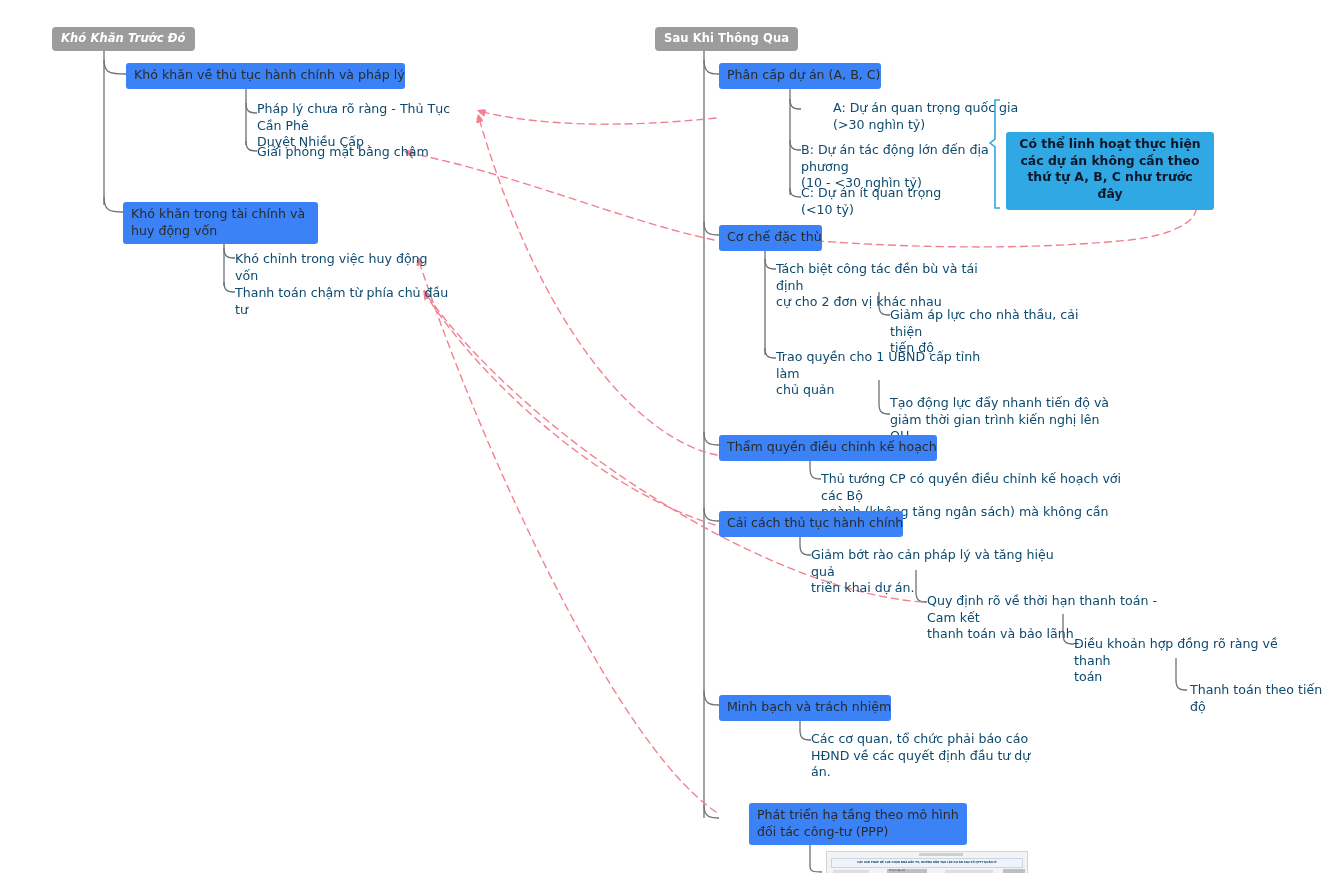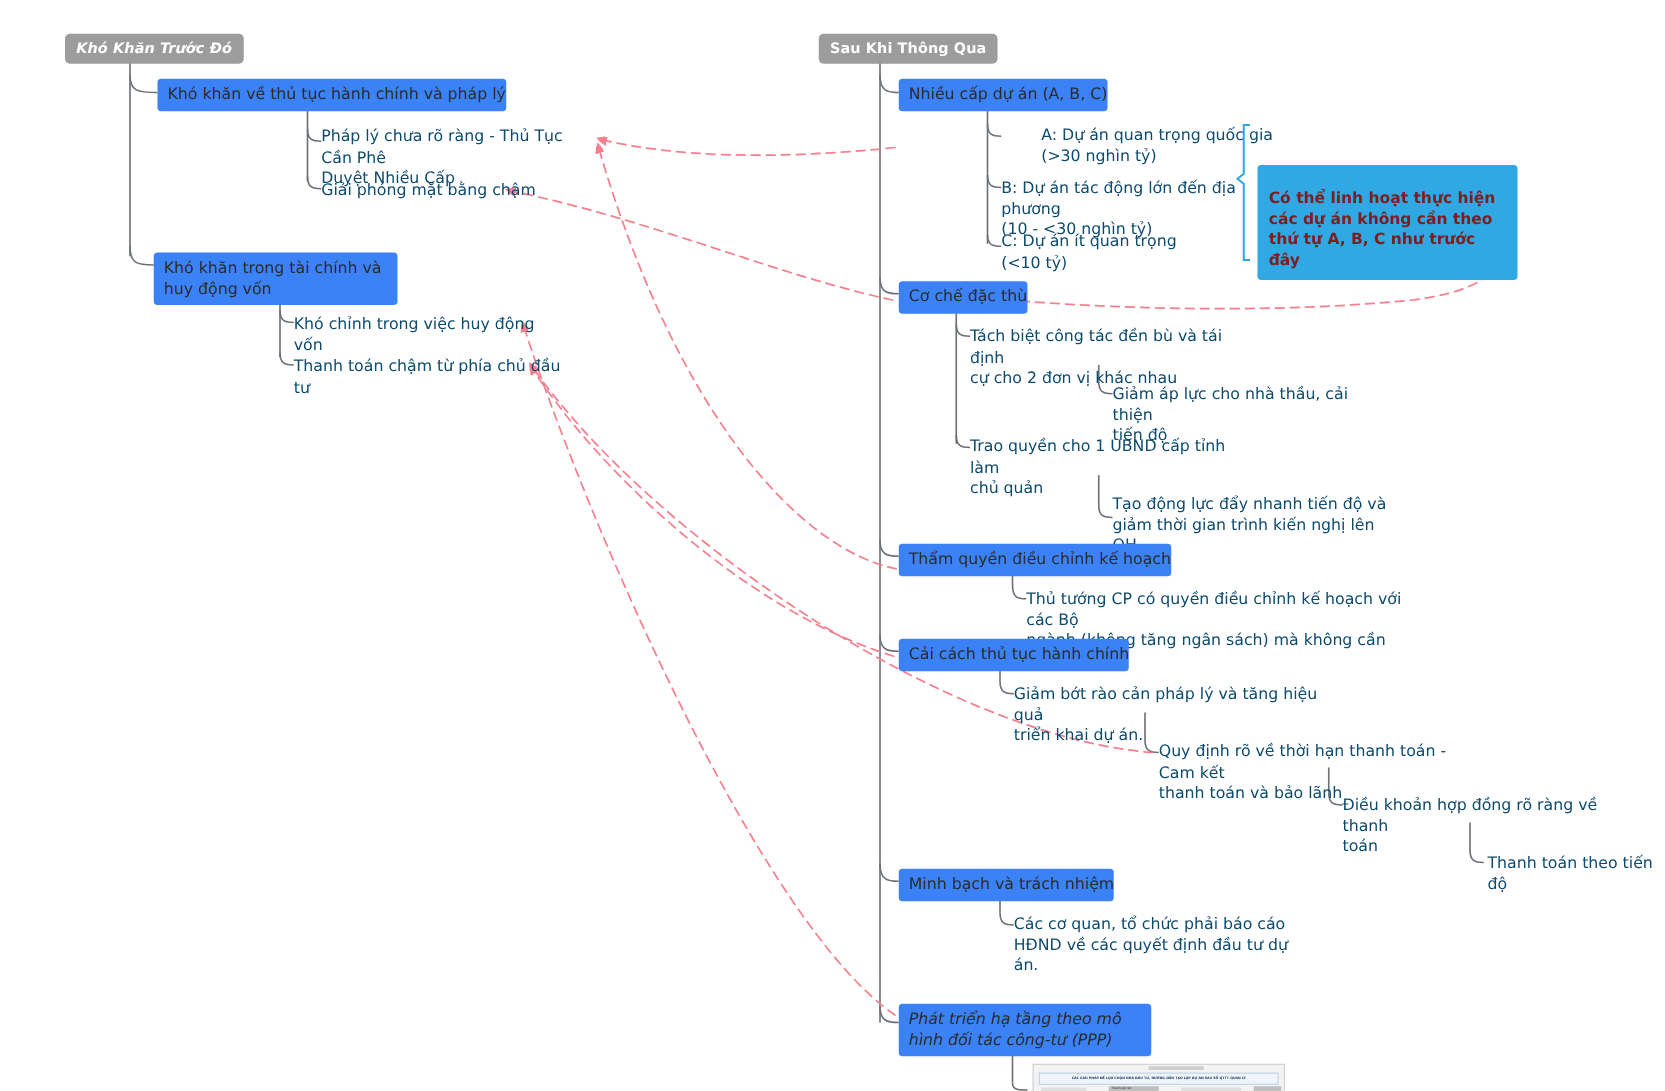--- a/index.html
+++ b/index.html
@@ -35,27 +35,28 @@
     font-size:12.6px;
     padding:4px 0 5px 8px;
     line-height:1.33;
     box-sizing:border-box;
   }
   .topic-node.wrap{white-space:normal;}
   .topic-node.nowrap{white-space:nowrap;}
 
   .callout-node{
     background:#2fa8e3;
-    color:#7f1d1d;
+    color:#0f172a;
     border-radius:3px;
     font-size:12.4px;
     font-weight:bold;
-    padding:18px 9px 7px 9px;
+    padding:4px 9px 7px 9px;
     line-height:1.35;
     box-sizing:border-box;
+    text-align:center;
   }
 
   .leaf-node{
     color:#0c4a6e;
     font-size:12.6px;
     line-height:1.33;
     padding:0;
     background:transparent;
     white-space:pre-line;
   }
@@ -186,21 +187,21 @@
 Duyệt Nhiều Cấp</div>
   <div class="node leaf-node" style="left:257px;top:144px;width:215px;">Giải phóng mặt bằng chậm</div>
 
   <div class="node topic-node wrap" style="left:123px;top:202px;width:195px;">Khó khăn trong tài chính và huy động
 vốn</div>
   <div class="node leaf-node" style="left:235px;top:251px;width:215px;">Khó chỉnh trong việc huy động vốn</div>
   <div class="node leaf-node" style="left:235px;top:285px;width:215px;">Thanh toán chậm từ phía chủ đầu tư</div>
 
   <div class="node root-node" style="left:655px;top:27px;">Sau Khi Thông Qua</div>
 
-  <div class="node topic-node nowrap" style="left:719px;top:63px;">Nhiều cấp dự án (A, B, C)</div>
+  <div class="node topic-node nowrap" style="left:719px;top:63px;">Phân cấp dự án (A, B, C)</div>
   <div class="node leaf-node" style="left:801px;top:100px;width:200px;margin-left:32px;">A: Dự án quan trọng quốc gia
 (&gt;30 nghìn tỷ)</div>
   <div class="node leaf-node" style="left:801px;top:142px;width:200px;">B: Dự án tác động lớn đến địa phương
 (10 - &lt;30 nghìn tỷ)</div>
   <div class="node leaf-node" style="left:801px;top:185px;width:200px;">C: Dự án ít quan trọng
 (&lt;10 tỷ)</div>
 
   <div class="node callout-node" style="left:1006px;top:132px;width:208px;">Có thể linh hoạt thực hiện các dự án không cần theo thứ tự A, B, C như trước đây</div>
 
   <div class="node topic-node nowrap" style="left:719px;top:225px;">Cơ chế đặc thù</div>
@@ -223,21 +224,21 @@
   <div class="node leaf-node" style="left:927px;top:593px;width:250px;">Quy định rõ về thời hạn thanh toán - Cam kết
 thanh toán và bảo lãnh</div>
   <div class="node leaf-node" style="left:1074px;top:636px;width:210px;">Điều khoản hợp đồng rõ ràng về thanh
 toán</div>
   <div class="node leaf-node" style="left:1190px;top:682px;width:150px;">Thanh toán theo tiến độ</div>
 
   <div class="node topic-node nowrap" style="left:719px;top:695px;">Minh bạch và trách nhiệm</div>
   <div class="node leaf-node" style="left:811px;top:731px;width:240px;">Các cơ quan, tổ chức phải báo cáo
 HĐND về các quyết định đầu tư dự án.</div>
 
-  <div class="node topic-node wrap" style="left:719px;top:803px;width:202px;font-style:italic;">Phát triển hạ tầng theo mô hình đối
+  <div class="node topic-node wrap" style="left:749px;top:803px;width:218px;">Phát triển hạ tầng theo mô hình đối
 tác công-tư (PPP)</div>
 
   <div class="mini-image" style="left:826px;top:851px;width:202px;height:30px;">
     <div class="mi-tabs"></div>
     <div class="mi-title">CÁC GIẢI PHÁP ĐỂ LỰA CHỌN NHÀ ĐẦU TƯ, HƯỞNG DẪN TẠO LẬP DỰ ÁN SAU SỐ QTTT QUẢN LÝ</div>
     <div class="mi-cell" style="left:6px;top:18px;width:36px;height:5px;"></div>
     <div class="mi-cell" style="left:60px;top:17px;width:40px;height:6px;background:#bfbfbf;"></div>
     <div class="mi-cell" style="left:118px;top:18px;width:48px;height:5px;"></div>
     <div class="mi-cell" style="left:176px;top:17px;width:22px;height:6px;background:#bfbfbf;"></div>
     <div class="mi-txt" style="left:62px;top:17px;">Thành lập lần</div>

